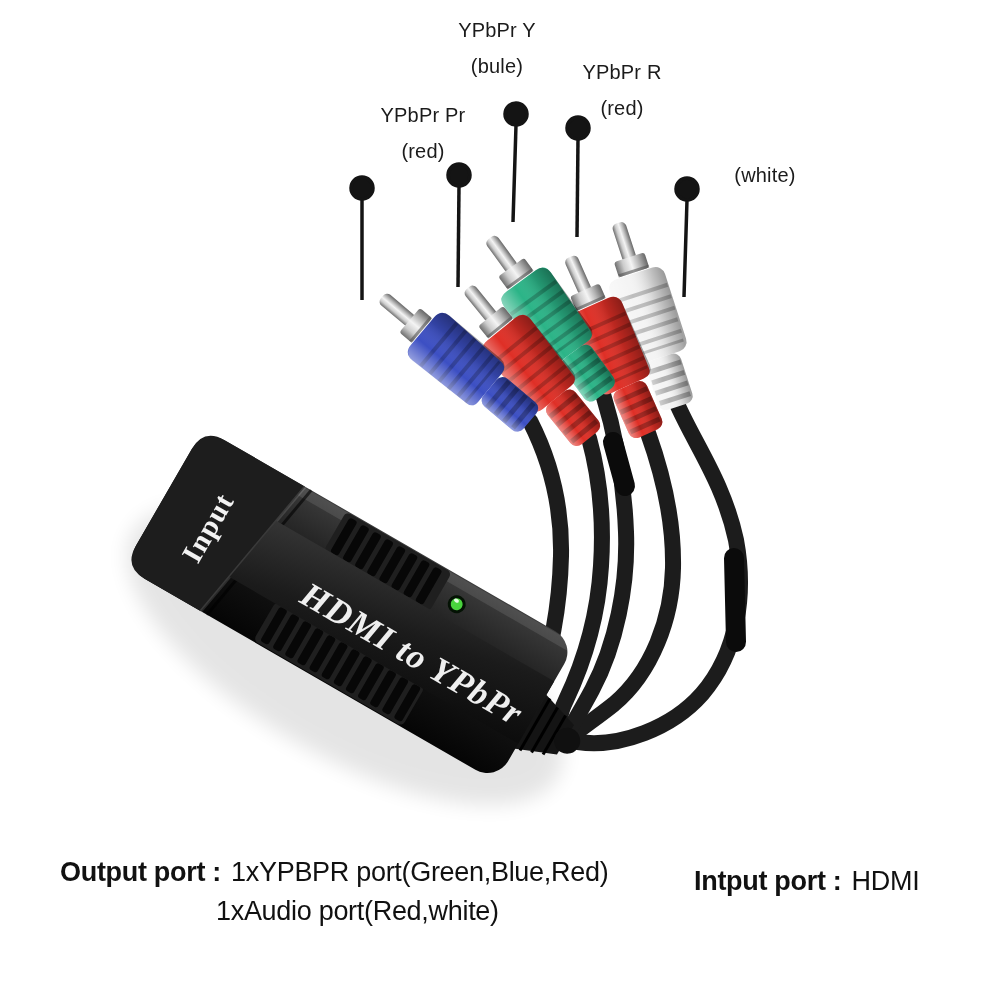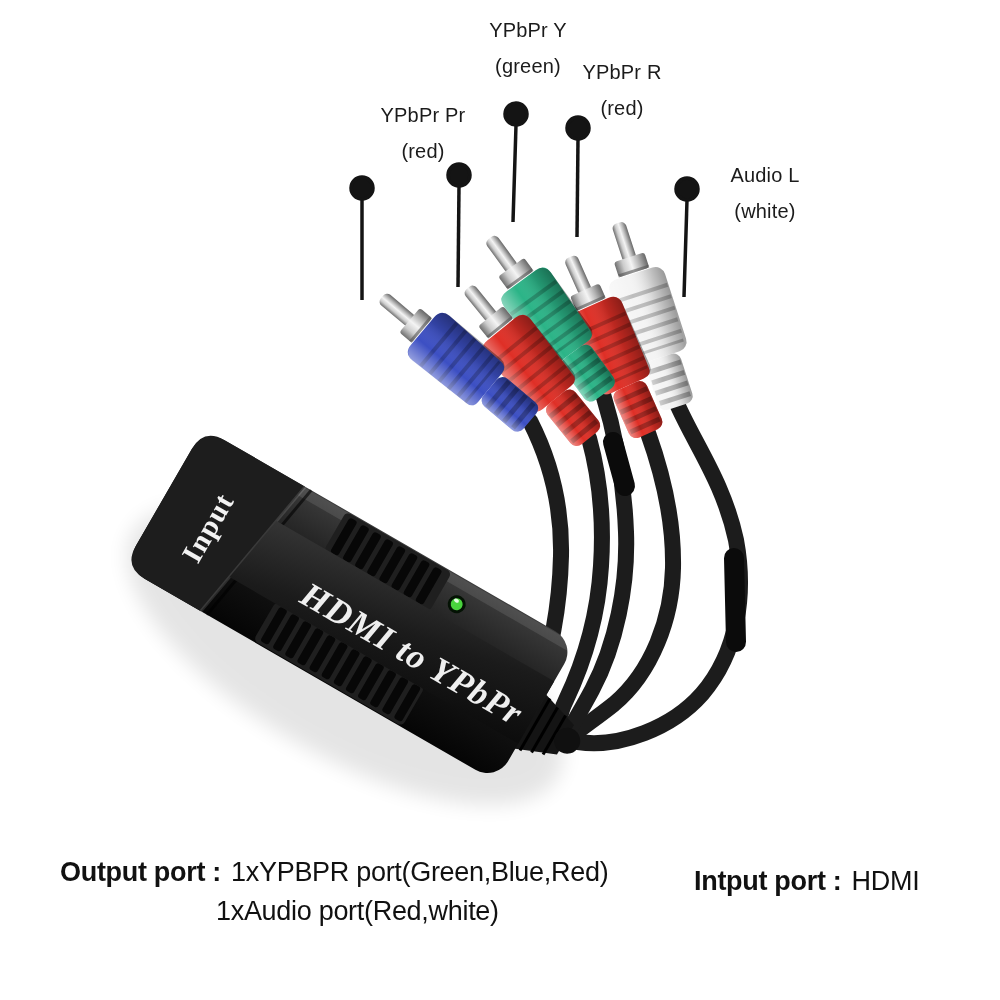--- a/index.html
+++ b/index.html
@@ -8,21 +8,21 @@
     font-family:"Liberation Sans",sans-serif;
   }
   svg.scene{position:absolute;left:0;top:0;}
   
   .callout{
     position:absolute;width:180px;text-align:center;
     color:#1b1b1b;font-size:20px;line-height:36px;font-weight:400;
     letter-spacing:0.2px;
   }
   .callout span{display:block;}
-  .co-y   {left:438px;top:12px;}
+  .co-y   {left:407px;top:12px;}
   .co-ar  {left:532px;top:54px;}
   .co-pr  {left:333px;top:97px;}
   .co-pb  {left:181px;top:157px;}
   .co-al  {left:675px;top:157px;}
   
   .footer-line{
     position:absolute;color:#111;font-size:27px;letter-spacing:-0.3px;
     white-space:nowrap;
   }
   .footer-line b{font-weight:700;text-align:right;}
@@ -206,28 +206,27 @@
     <use href="#rca" transform="translate(468,288) rotate(-39)" fill="#df2f26"></use>
     <use href="#rca" transform="translate(382,297) rotate(-50)" fill="#3c4fc3"></use>
   </svg>
 
   <div class="callout co-pr">
     <span>YPbPr Pr</span>
     <span>(red)</span>
   </div>
   <div class="callout co-y">
     <span>YPbPr Y</span>
-    <span>(green)</span>
+    <span>(bule)</span>
   </div>
   <div class="callout co-ar">
     <span>YPbPr R</span>
     <span>(red)</span>
   </div>
   <div class="callout co-al">
-    <span>Audio L</span>
     <span>(white)</span>
   </div>
 
   <div class="footer-line f-out1">
     <b>Output port :</b><span class="f-gap"></span><span>1xYPBPR port(Green,Blue,Red)</span>
   </div>
   <div class="footer-line f-out2">
     <span>1xAudio port(Red,white)</span>
   </div>
   <div class="footer-line f-in">

